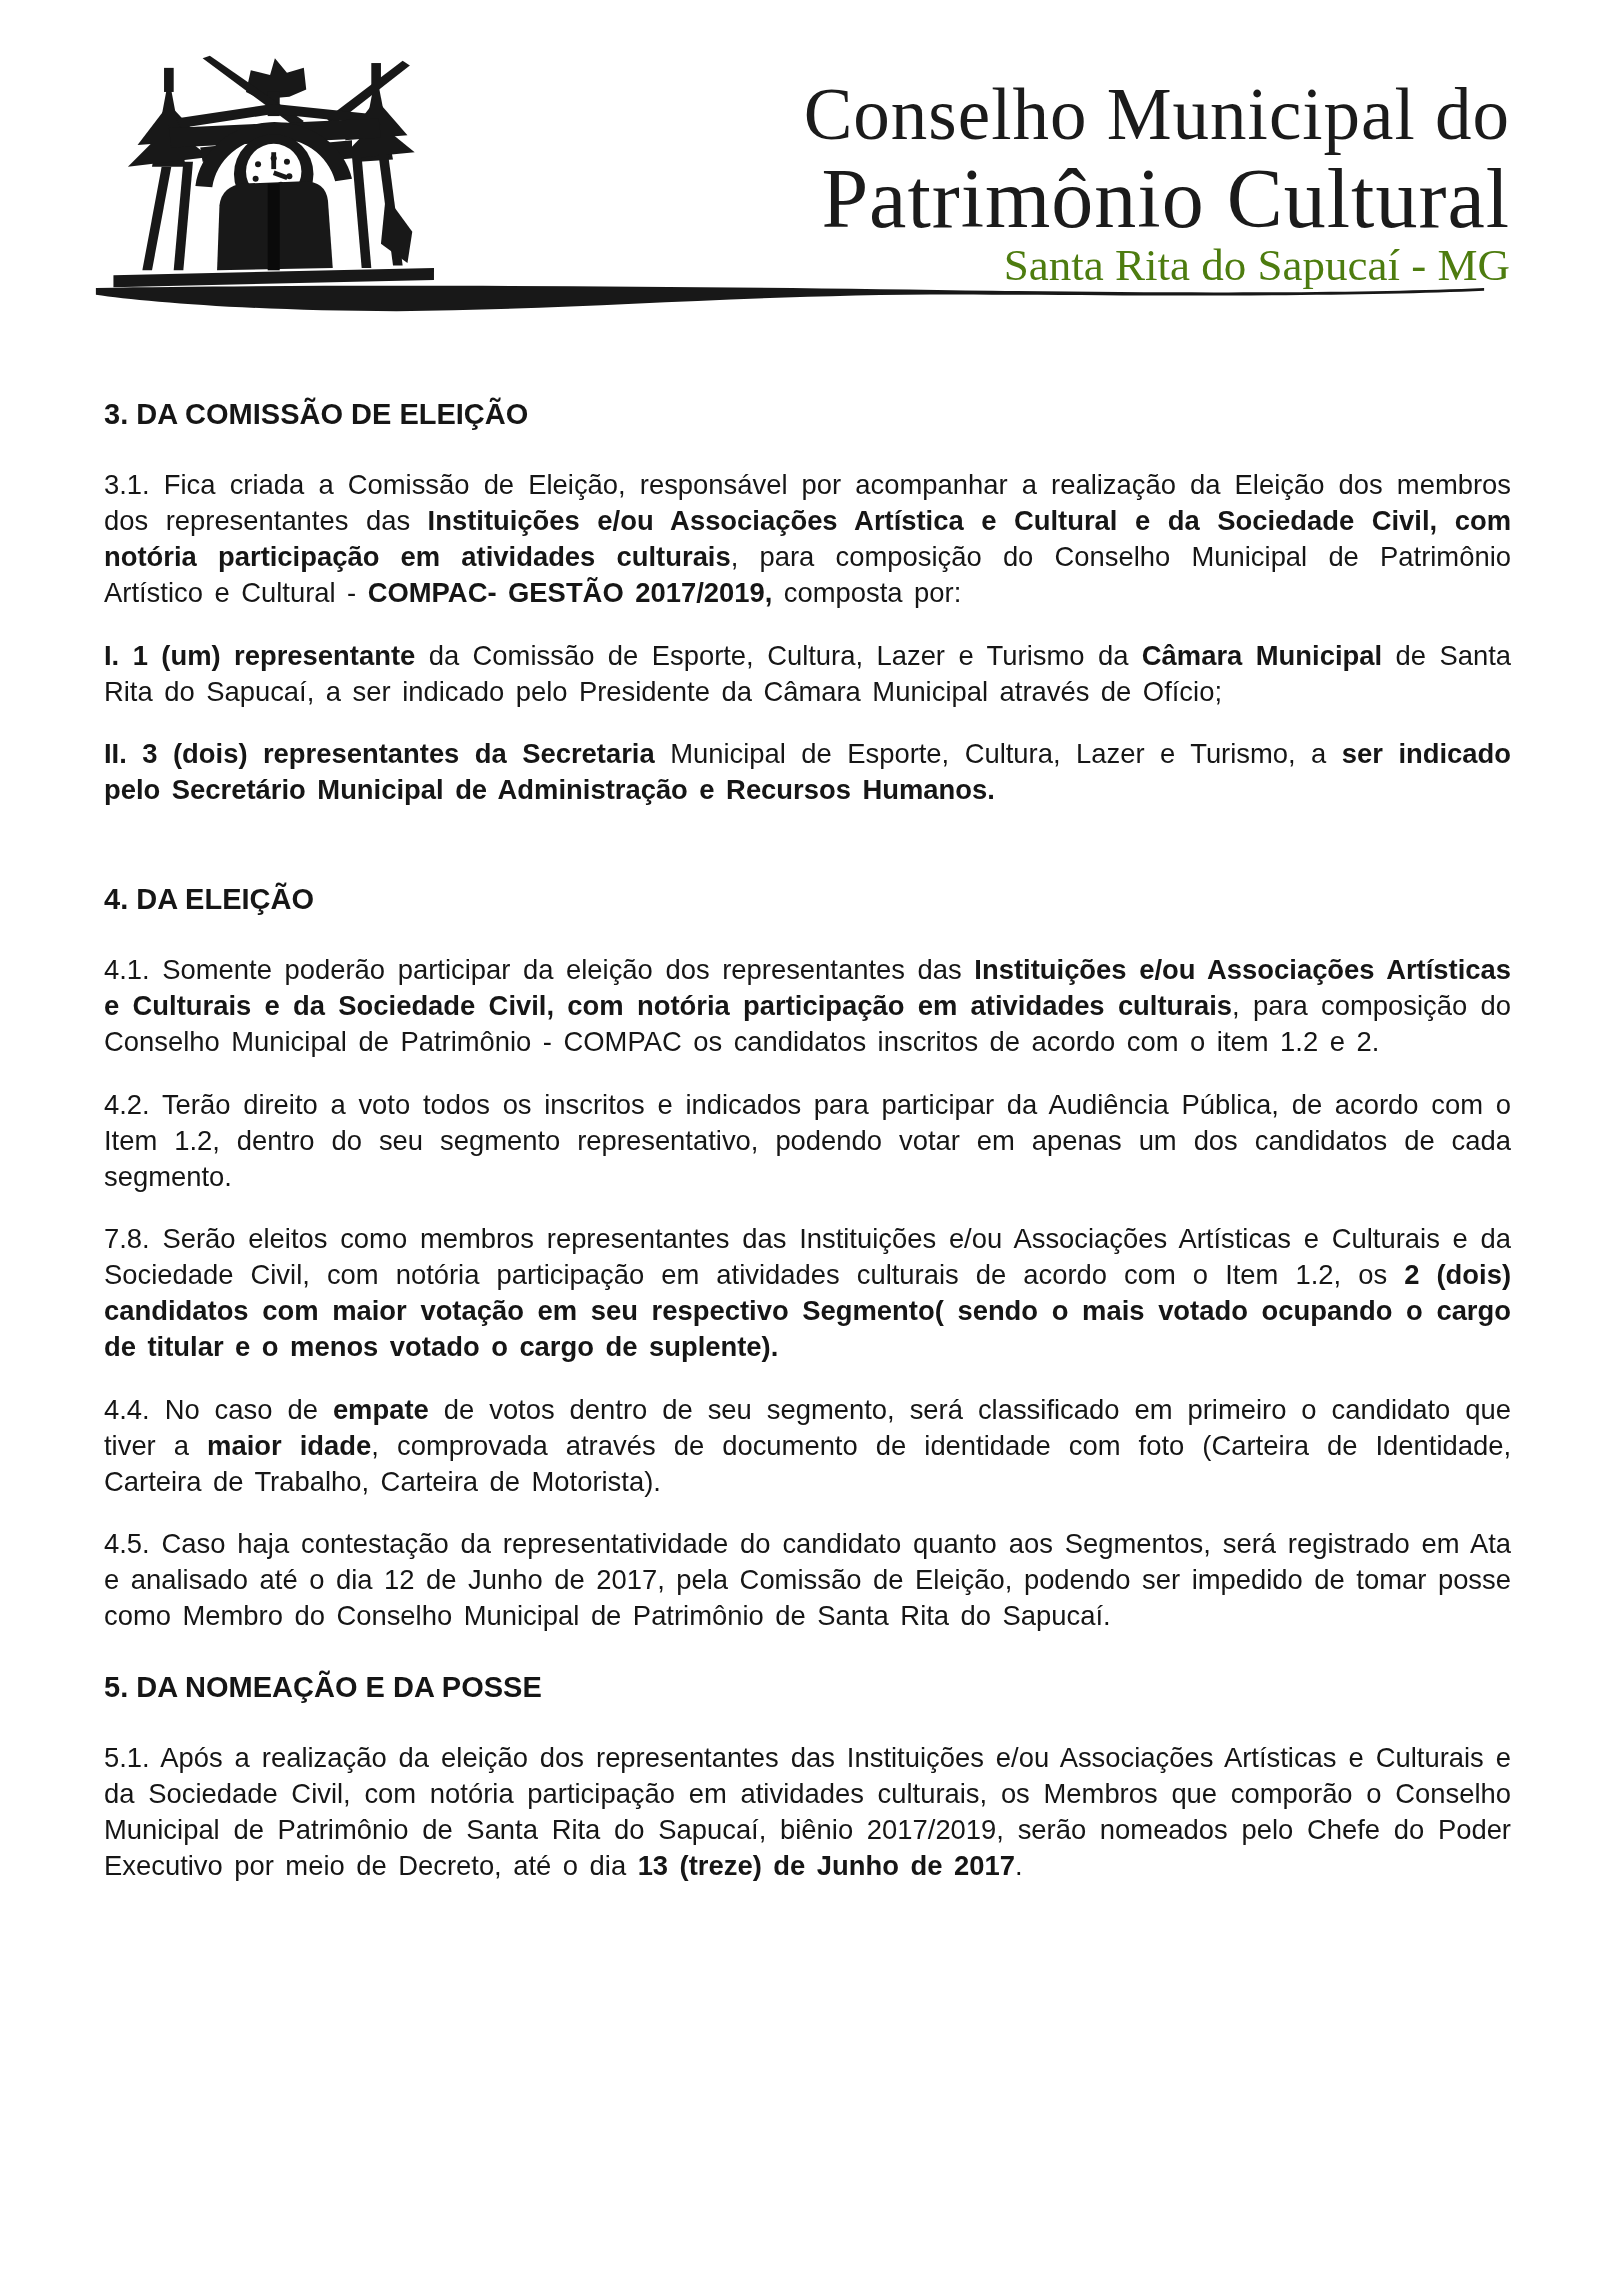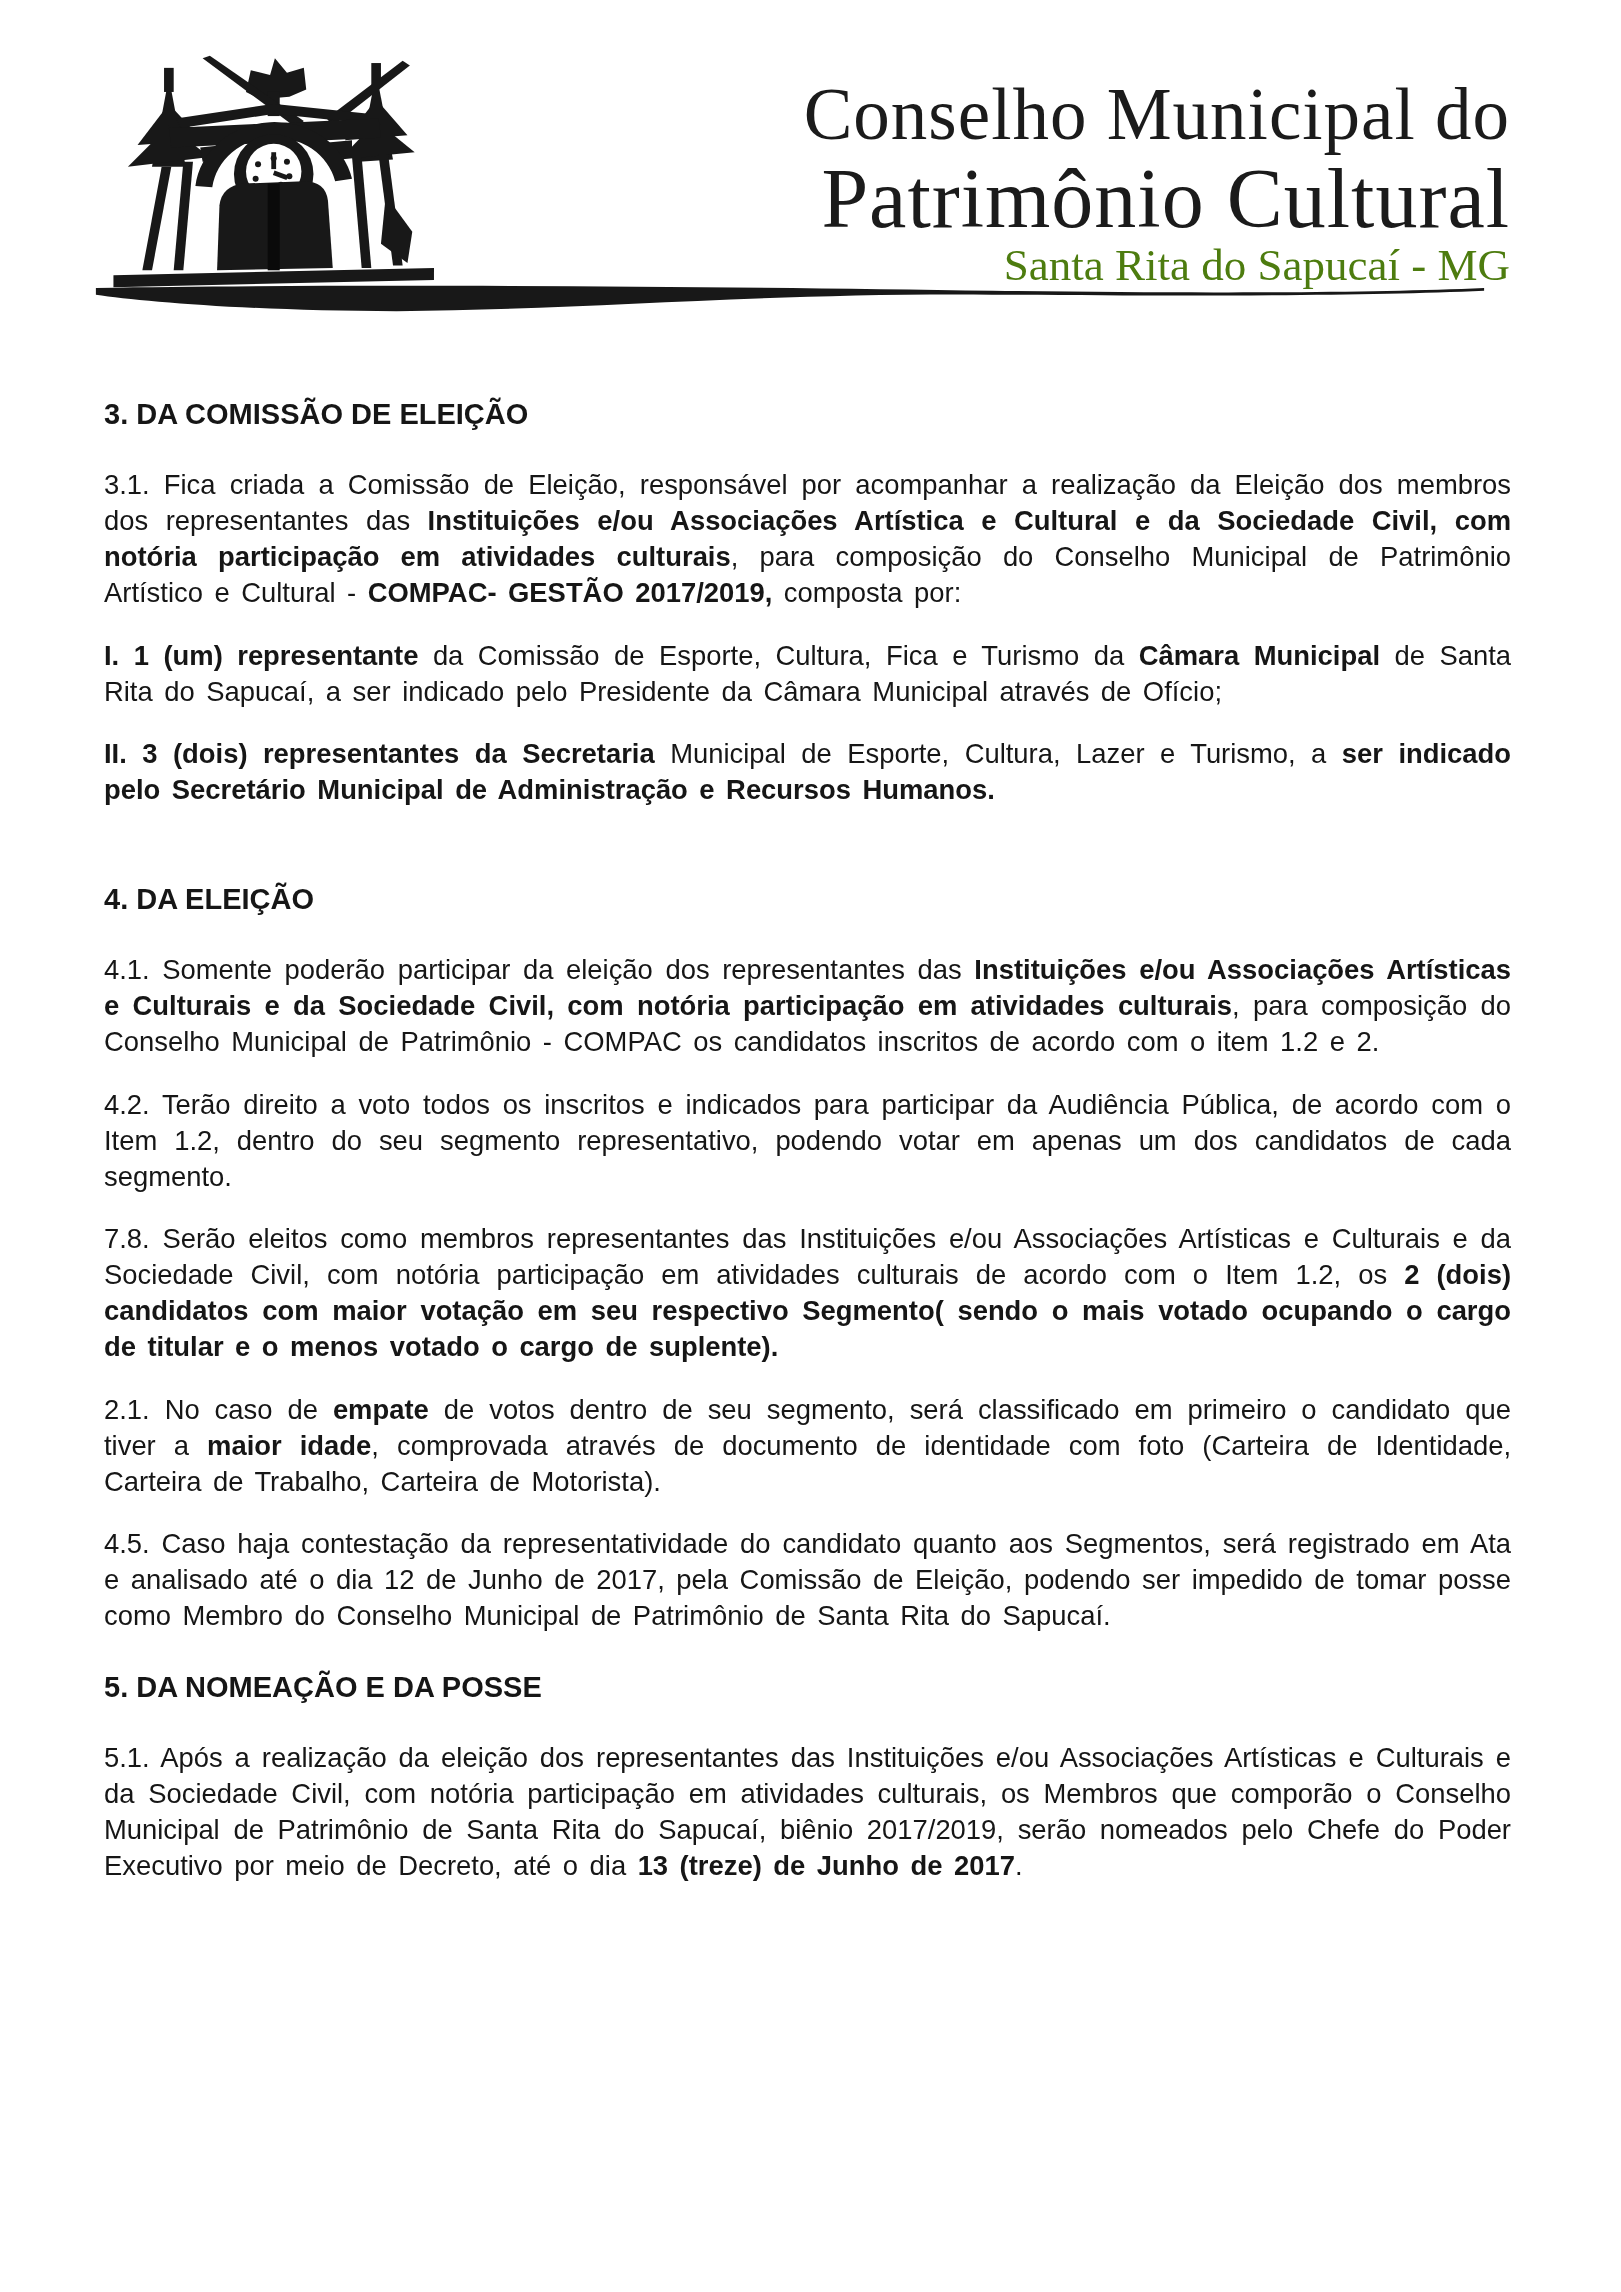--- a/index.html
+++ b/index.html
@@ -139,28 +139,28 @@
 
     <svg class="swoosh" viewBox="0 0 1472 32" preserveAspectRatio="none" aria-hidden="true">
       <path fill="#181818" d="M 2 4 C 250 0 650 2 950 7 C 1180 10 1350 9 1470 4 L 1470 7 C 1350 12 1180 13 950 11 C 700 9 520 27 320 28 C 170 28 50 18 2 11 Z"></path>
     </svg>
   </div>
 
   <main class="content">
 
     <h2 class="sec-heading first">3. DA COMISSÃO DE ELEIÇÃO</h2>
     <p class="para"><span>3.1. Fica criada a Comissão de Eleição, responsável por acompanhar a realização da Eleição dos membros dos representantes das </span><b>Instituições e/ou Associações Artística e Cultural e da Sociedade Civil, com notória participação em atividades culturais</b><span>, para composição do Conselho Municipal de Patrimônio Artístico e Cultural - </span><b>COMPAC- GESTÃO 2017/2019,</b><span> composta por:</span></p>
-    <p class="para"><b>I. 1 (um) representante </b><span>da Comissão de Esporte, Cultura, Fica e Turismo da </span><b>Câmara Municipal </b><span>de Santa Rita do Sapucaí, a ser indicado pelo Presidente da Câmara Municipal através de Ofício;</span></p>
+    <p class="para"><b>I. 1 (um) representante </b><span>da Comissão de Esporte, Cultura, Lazer e Turismo da </span><b>Câmara Municipal </b><span>de Santa Rita do Sapucaí, a ser indicado pelo Presidente da Câmara Municipal através de Ofício;</span></p>
     <p class="para"><b>II. 3 (dois) representantes da Secretaria </b><span>Municipal de Esporte, Cultura, Lazer e Turismo, a </span><b>ser indicado pelo Secretário Municipal de Administração e Recursos Humanos.</b></p>
 
     <h2 class="sec-heading extra-space">4. DA ELEIÇÃO</h2>
     <p class="para"><span>4.1. Somente poderão participar da eleição dos representantes das </span><b>Instituições e/ou Associações Artísticas e Culturais e da Sociedade Civil, com notória participação em atividades culturais</b><span>, para composição do Conselho Municipal de Patrimônio - COMPAC os candidatos inscritos de acordo com o item 1.2 e 2.</span></p>
     <p class="para"><span>4.2. Terão direito a voto todos os inscritos e indicados para participar da Audiência Pública, de acordo com o Item 1.2, dentro do seu segmento representativo, podendo votar em apenas um dos candidatos de cada segmento.</span></p>
     <p class="para"><span>7.8. Serão eleitos como membros representantes das Instituições e/ou Associações Artísticas e Culturais e da Sociedade Civil, com notória participação em atividades culturais de acordo com o Item 1.2, os </span><b>2 (dois) candidatos com maior votação em seu respectivo Segmento( sendo o mais votado ocupando o cargo de titular e o menos votado o cargo de suplente).</b></p>
-    <p class="para"><span>2.1. No caso de </span><b>empate</b><span> de votos dentro de seu segmento, será classificado em primeiro o candidato que tiver a </span><b>maior idade</b><span>, comprovada através de documento de identidade com foto (Carteira de Identidade, Carteira de Trabalho, Carteira de Motorista).</span></p>
+    <p class="para"><span>4.4. No caso de </span><b>empate</b><span> de votos dentro de seu segmento, será classificado em primeiro o candidato que tiver a </span><b>maior idade</b><span>, comprovada através de documento de identidade com foto (Carteira de Identidade, Carteira de Trabalho, Carteira de Motorista).</span></p>
     <p class="para"><span>4.5. Caso haja contestação da representatividade do candidato quanto aos Segmentos, será registrado em Ata e analisado até o dia 12 de Junho de 2017, pela Comissão de Eleição, podendo ser impedido de tomar posse como Membro do Conselho Municipal de Patrimônio  de Santa Rita do Sapucaí.</span></p>
 
     <h2 class="sec-heading">5. DA NOMEAÇÃO E DA POSSE</h2>
     <p class="para"><span>5.1. Após a realização da eleição dos representantes das Instituições e/ou Associações Artísticas e Culturais e da Sociedade Civil, com notória participação em atividades culturais, os Membros que comporão o Conselho Municipal de Patrimônio  de Santa Rita do Sapucaí, biênio 2017/2019, serão nomeados pelo Chefe do Poder Executivo por meio de Decreto, até o dia </span><b>13 (treze) de Junho de 2017</b><span>.</span></p>
 
   </main>
 </div>
 
 
 </body></html>

